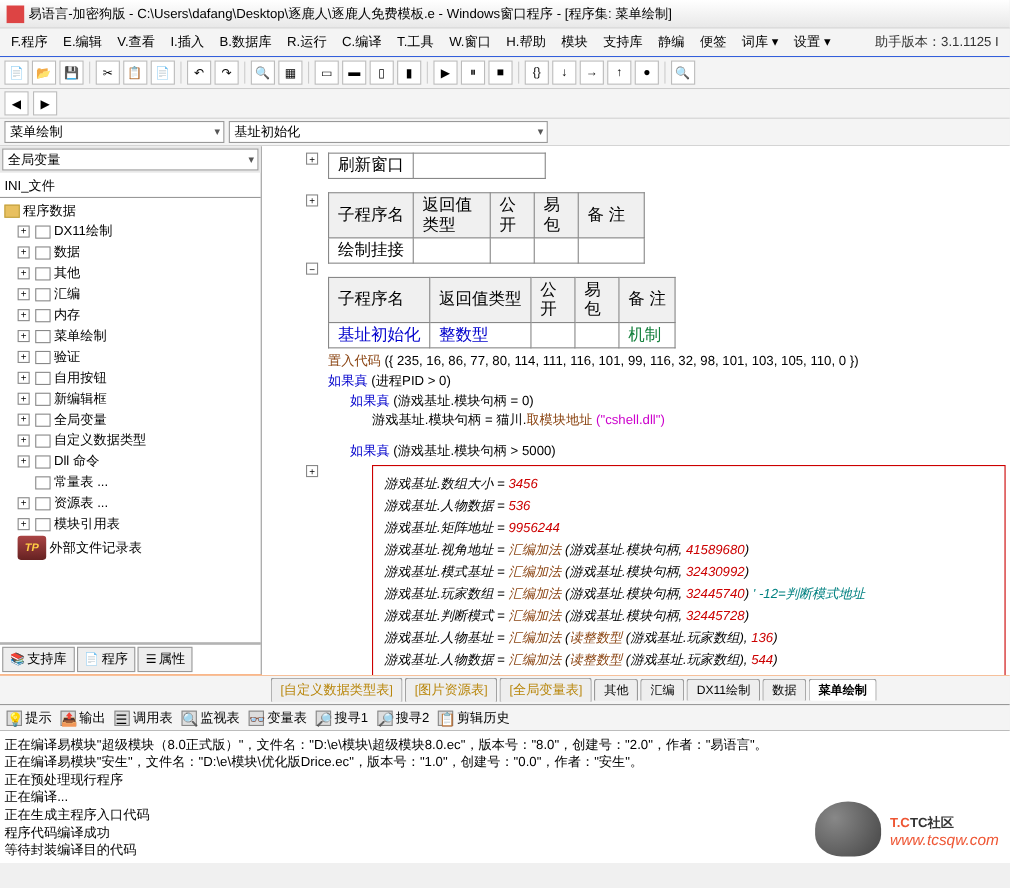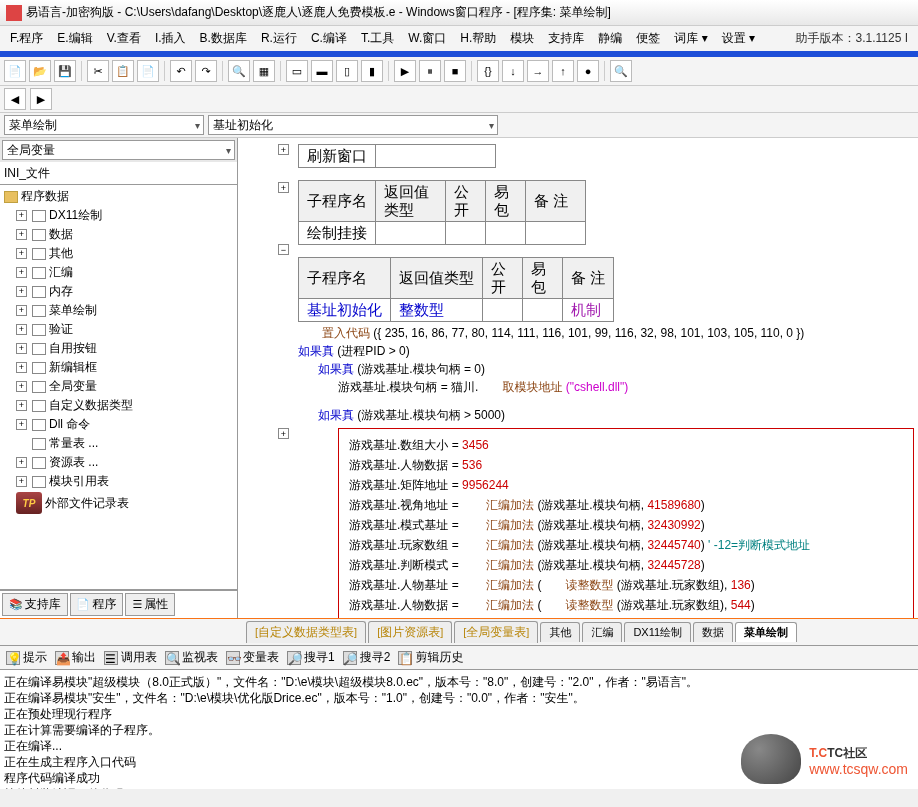--- a/index.html
+++ b/index.html
@@ -1,19 +1,19 @@
 <!DOCTYPE html>
 <html><head>
 <meta charset="utf-8">
 <style>
 * { margin: 0; padding: 0; box-sizing: border-box; font-family: "SimSun", "宋体", sans-serif; font-size: 12px; }
 body { background: #f0f0f0; width: 918px; }
 .titlebar { background: linear-gradient(#fff, #e8e8e8); border-bottom: 1px solid #ccc; padding: 4px 6px; display: flex; align-items: center; gap: 4px; }
 .titlebar .app-icon { width: 16px; height: 16px; background: #d44; display: inline-block; }
-.menubar { background: #f4f4f4; border-bottom: 6px solid #1d4ed8; padding: 2px 4px; display: flex; gap: 2px; flex-wrap: wrap; }
+.menubar { background: #f4f4f4; border-bottom: 1px solid #1d4ed8; padding: 2px 4px; display: flex; gap: 2px; flex-wrap: wrap; }
 .menubar span { padding: 2px 6px; cursor: default; }
 .menubar .right { margin-left: auto; color: #333; }
 .toolbar { background: #f4f4f4; border-bottom: 1px solid #ccc; padding: 3px 4px; display: flex; gap: 3px; align-items: center; }
 .tb-btn { width: 22px; height: 22px; border: 1px solid #bbb; background: #fff; display: inline-flex; align-items: center; justify-content: center; font-size: 11px; }
 .tb-sep { width: 1px; height: 20px; background: #ccc; margin: 0 2px; }
 .toolbar2 { background: #f4f4f4; border-bottom: 1px solid #ccc; padding: 2px 4px; display: flex; gap: 4px; align-items: center; }
 .combo { border: 1px solid #999; background: #fff; height: 20px; padding: 0 18px 0 4px; display: flex; align-items: center; position: relative; }
 .combo::after { content: "▾"; position: absolute; right: 3px; font-size: 10px; color: #555; }
 .main { display: flex; height: 480px; }
 .sidebar { width: 238px; border-right: 1px solid #999; background: #fff; display: flex; flex-direction: column; }
@@ -30,38 +30,38 @@
 .content { flex: 1; background: #fff; overflow: auto; position: relative; }
 .code-area { padding: 4px 4px 4px 60px; font-family: "SimSun", monospace; line-height: 18px; }
 .code-table { border-collapse: collapse; margin: 2px 0; }
 .code-table td { border: 1px solid #888; padding: 2px 8px; font-size: 15px; }
 .code-table .hdr { background: #f0f0f0; }
 .code-line { white-space: nowrap; }
 .num { color: #c00; }
 .str { color: #c0c; }
 .func { color: #00c; }
 .comment { color: #008080; }
-.brown { color: #8b4513; margin-left: 24px; }
+.brown { color: #8b4513; }
 .red-box { border: 1px solid #c00; padding: 6px 10px; margin: 4px 0 4px 40px; }
-.red-box .code-line { padding: 1px 0; }
+.red-box .code-line { padding: 1px 0; font-style: italic; }
 .gutter-plus { position: absolute; left: 40px; width: 11px; height: 11px; border: 1px solid #888; display: flex; align-items: center; justify-content: center; font-size: 9px; background: #fff; }
 .bottom-tabs { background: #f4f4f4; border-top: 1px solid #f97316; padding: 2px 6px; display: flex; gap: 2px; align-items: center; }
 .bottom-tabs .tab { padding: 2px 8px; border: 1px solid #999; border-bottom: none; background: #eee; border-radius: 3px 3px 0 0; font-size: 11px; }
 .bottom-tabs .tab.active { background: #fff; font-weight: bold; }
 .bottom-tabs .gold { color: #b8860b; }
 .bottom-tabs2 { background: #f4f4f4; border-top: 1px solid #999; padding: 3px 6px; display: flex; gap: 8px; align-items: center; }
 .bt2-item { display: flex; align-items: center; gap: 3px; }
 .bt2-icon { width: 14px; height: 14px; border: 1px solid #888; background: #ddd; }
 .output { background: #fff; border-top: 1px solid #999; height: 120px; padding: 4px; overflow: auto; font-size: 12px; line-height: 16px; position: relative; }
 .watermark { position: absolute; right: 10px; bottom: 5px; display: flex; align-items: center; gap: 8px; }
 .watermark .logo { font-size: 22px; font-weight: bold; }
 .watermark .logo .t { color: #e53; }
 .watermark .logo .c { color: #e53; }
 .watermark .logo .sh { color: #333; }
-.watermark .url { color: #e53; font-size: 14px; }
+.watermark .url { color: #e53; font-size: 14px; font-style: italic; }
 .mascot { width: 60px; height: 50px; background: radial-gradient(circle at 30% 30%, #888, #444); border-radius: 50% 50% 40% 40%; position: relative; }
 .side-bottom-tabs { border-top: 1px solid #999; padding: 2px; display: flex; gap: 2px; }
 .side-bottom-tabs .stab { padding: 2px 6px; border: 1px solid #999; background: #eee; font-size: 11px; display: flex; align-items: center; gap: 2px; }
 .tp-badge { width: 26px; height: 22px; background: linear-gradient(#a44, #622); border-radius: 3px; color: #fc4; font-weight: bold; font-size: 10px; display: inline-flex; align-items: center; justify-content: center; font-style: italic; }
 .code-indent1 { padding-left: 20px; }
 .code-indent2 { padding-left: 40px; }
 </style>
 </head>
 <body>
 
@@ -287,21 +287,21 @@
               <td>返回值类型</td>
               <td>公开</td>
               <td>易包</td>
               <td>备 注</td>
             </tr>
         <tr>
               <td style="color:#00c">基址初始化</td>
               <td style="color:#00c">整数型</td>
               <td style="width:40px"></td>
               <td style="width:40px"></td>
-              <td style="color:#a21caf">机制</td>
+              <td style="color:#15803d">机制</td>
             </tr>
       </tbody>
         </table>
 
       <div class="code-line"><span class="brown">置入代码</span> <span>({ 235, 16, 86, 77, 80, 114, 111, 116, 101, 99, 116, 32, 98, 101, 103, 105, 110, 0 })</span></div>
       <div class="code-line"><span class="func">如果真</span> <span>(进程PID &gt; 0)</span></div>
       <div class="code-line code-indent1"><span class="func">如果真</span> <span>(游戏基址.模块句柄 = 0)</span></div>
       <div class="code-line code-indent2"><span>游戏基址.模块句柄</span><span> = </span><span>猫川.</span><span class="brown">取模块地址</span> <span class="str">("cshell.dll")</span></div>
       <div style="height:10px"></div>
       <div class="code-line code-indent1"><span class="func">如果真</span> <span>(游戏基址.模块句柄 &gt; 5000)</span></div>
@@ -367,21 +367,20 @@
   <span class="bt2-item">
       <span class="bt2-icon">📋</span>
       <span>剪辑历史</span>
     </span>
 </div>
 
 <div class="output">
   <div>正在编译易模块"超级模块（8.0正式版）"，文件名："D:\e\模块\超级模块8.0.ec"，版本号："8.0"，创建号："2.0"，作者："易语言"。</div>
   <div>正在编译易模块"安生"，文件名："D:\e\模块\优化版Drice.ec"，版本号："1.0"，创建号："0.0"，作者："安生"。</div>
   <div>正在预处理现行程序</div>
-  <div>正在计算需要编译的子程序。</div>
   <div>正在编译...</div>
   <div>正在生成主程序入口代码</div>
   <div>程序代码编译成功</div>
   <div>等待封装编译目的代码</div>
 
   <div class="watermark">
     <div class="mascot"></div>
     <div>
       <div class="logo"><span class="t">T</span><span class="c">.C</span><span class="sh">TC社区</span></div>
       <div class="url">www.tcsqw.com</div>

